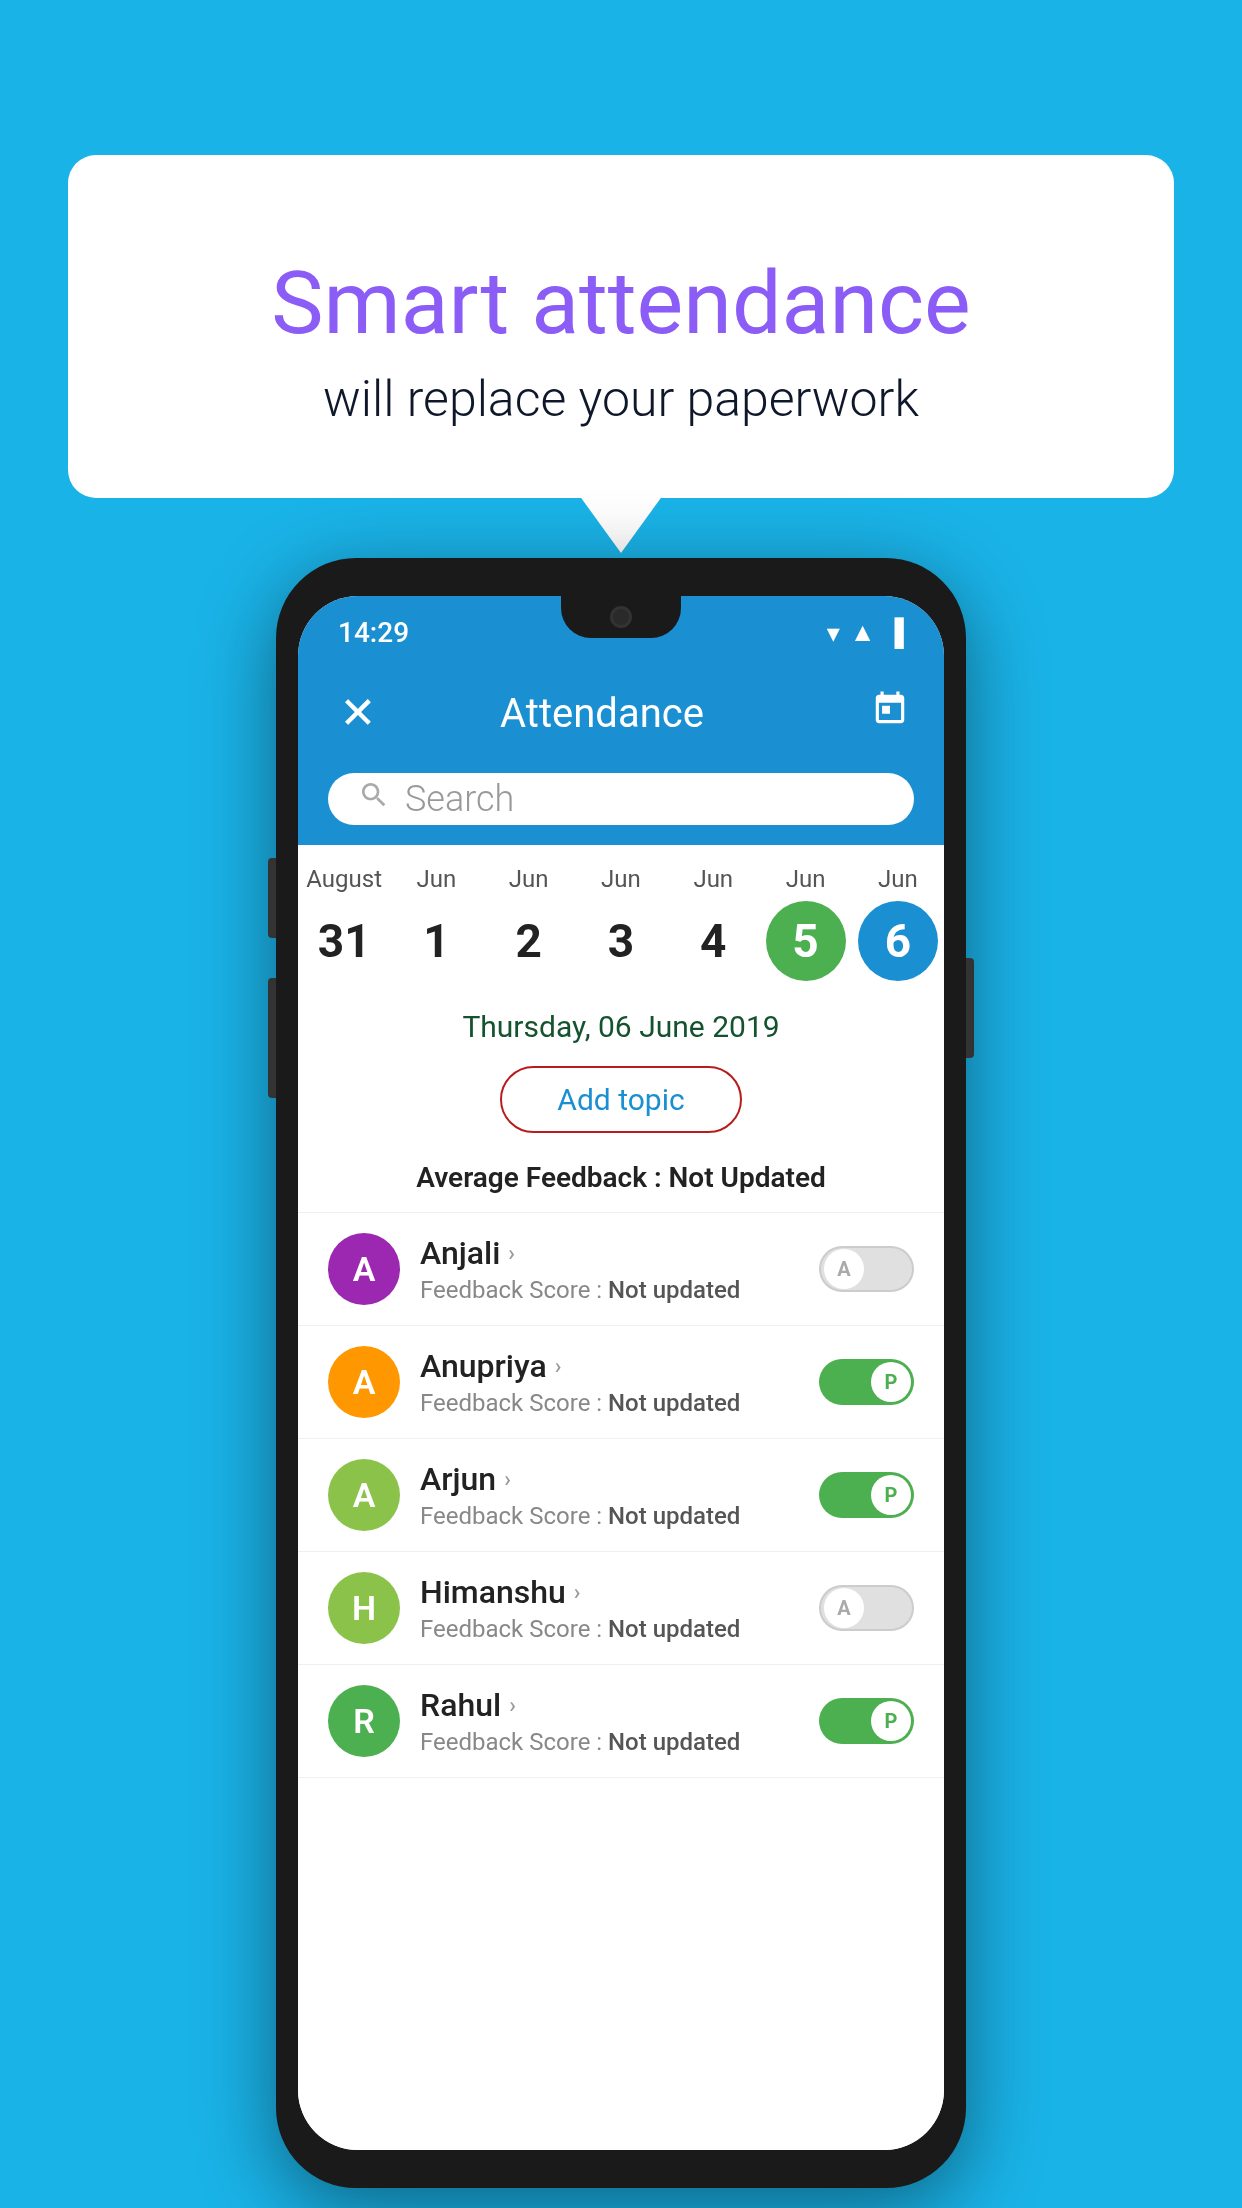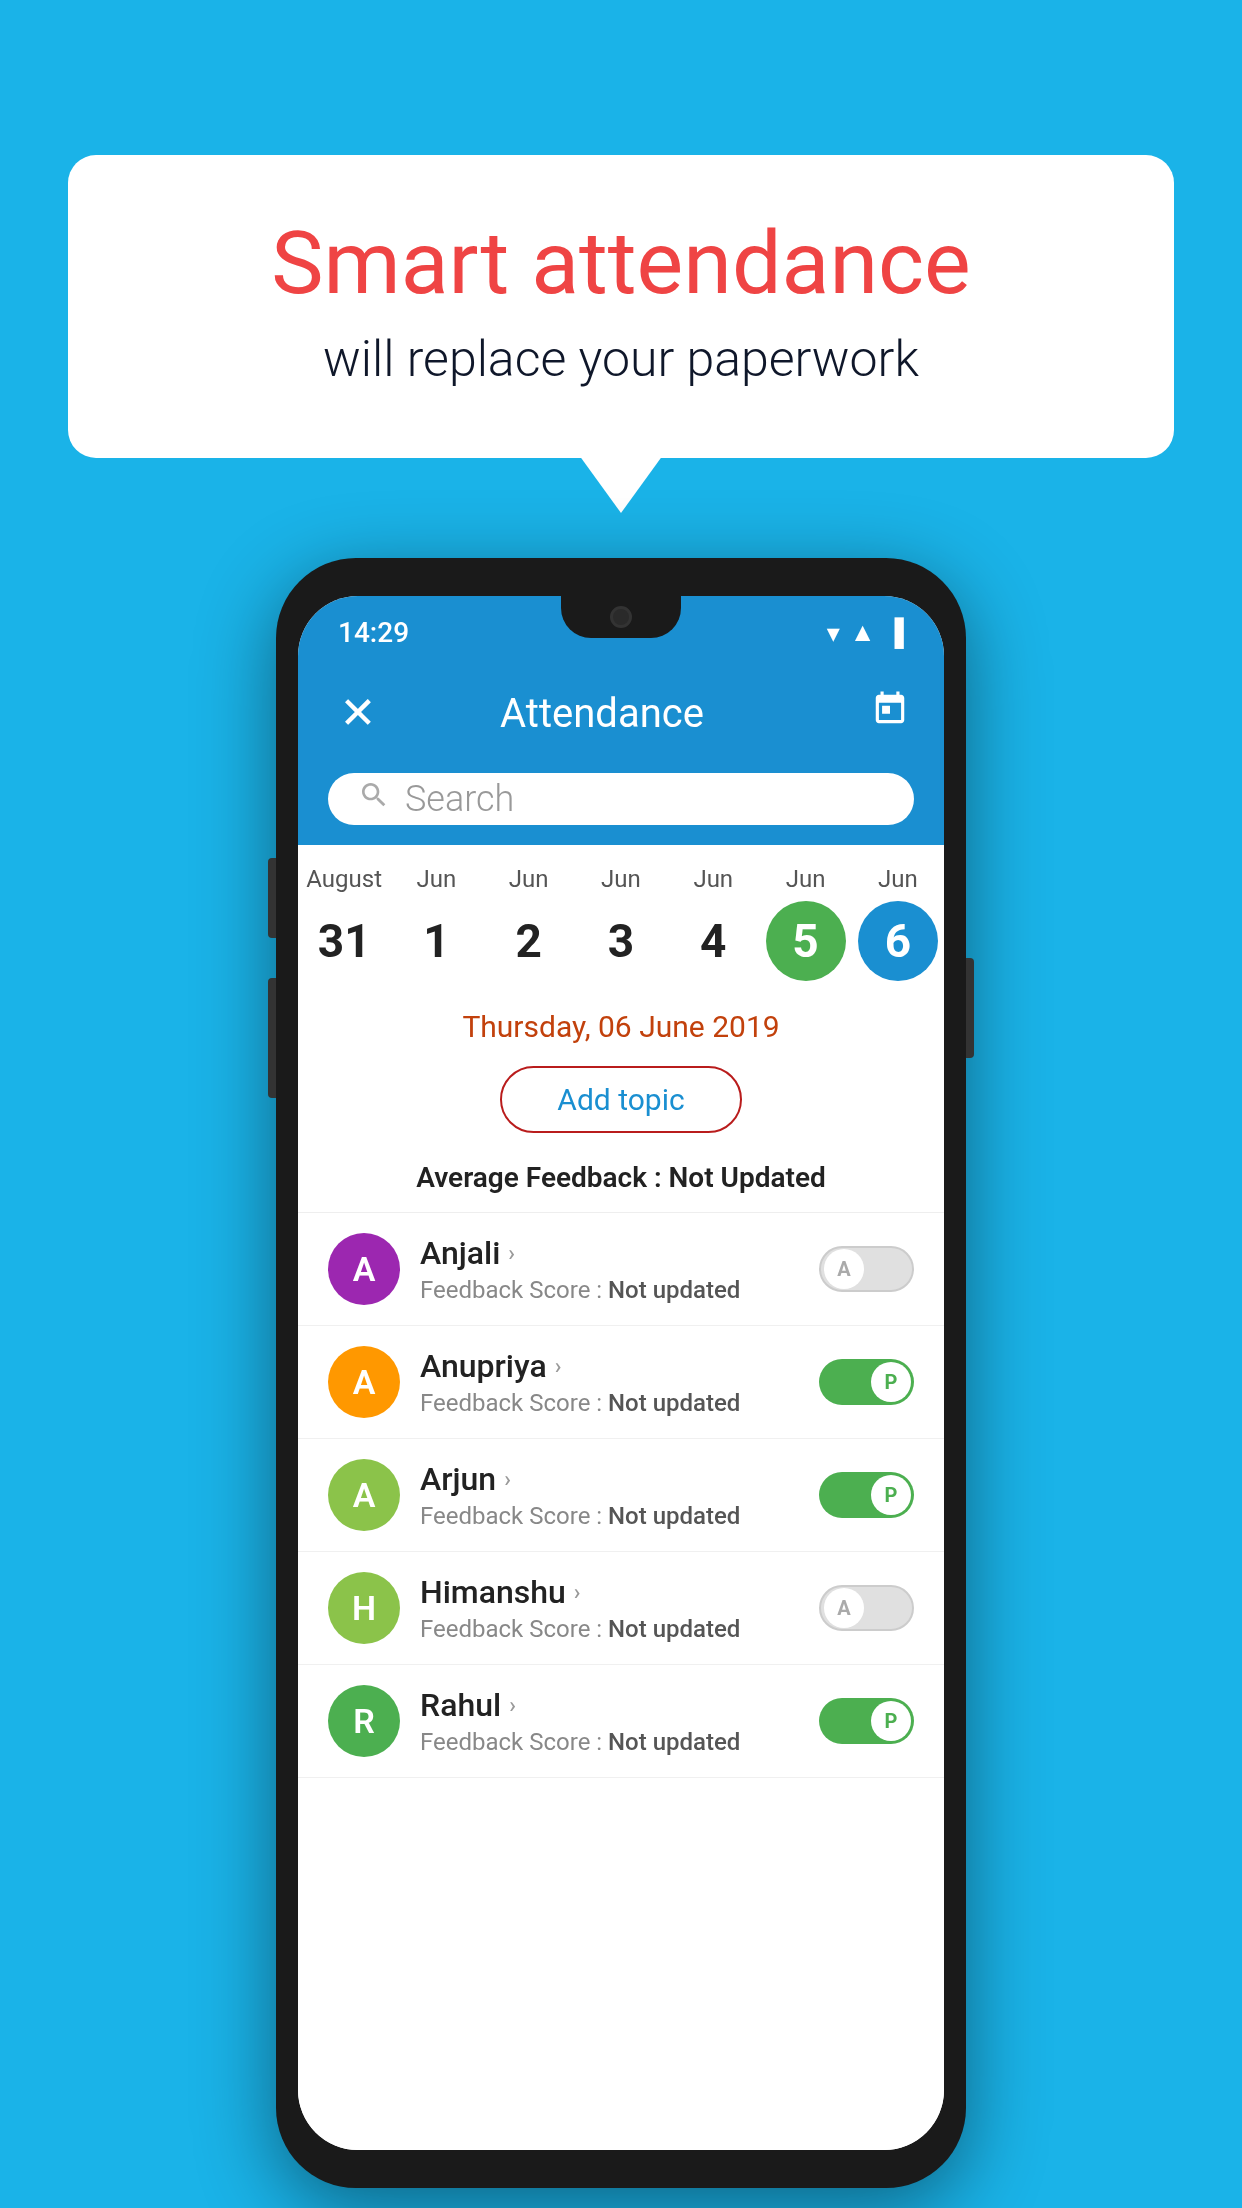--- a/index.html
+++ b/index.html
@@ -37,23 +37,24 @@
       transform: translateX(-50%);
       width: 0;
       height: 0;
       border-left: 42px solid transparent;
       border-right: 42px solid transparent;
       border-top: 58px solid white;
     }
 
     .bubble-title {
       font-size: 88px;
-      color: #ef4444;
+      color: #8b5cf6;
       font-weight: 400;
       line-height: 1.1;
+      margin-top: 40px;
     }
 
     .bubble-subtitle {
       font-size: 50px;
       color: #0f172a;
       font-weight: 300;
       margin-top: 18px;
     }
 
     
@@ -244,21 +245,21 @@
 
     
     .date-display {
       background: white;
       text-align: center;
       padding: 18px 0 8px;
     }
 
     .date-display-text {
       font-size: 30px;
-      color: #c2410c;
+      color: #14532d;
       font-weight: 400;
     }
 
     
     .add-topic-container {
       background: white;
       text-align: center;
       padding: 14px 0 20px;
     }
 

